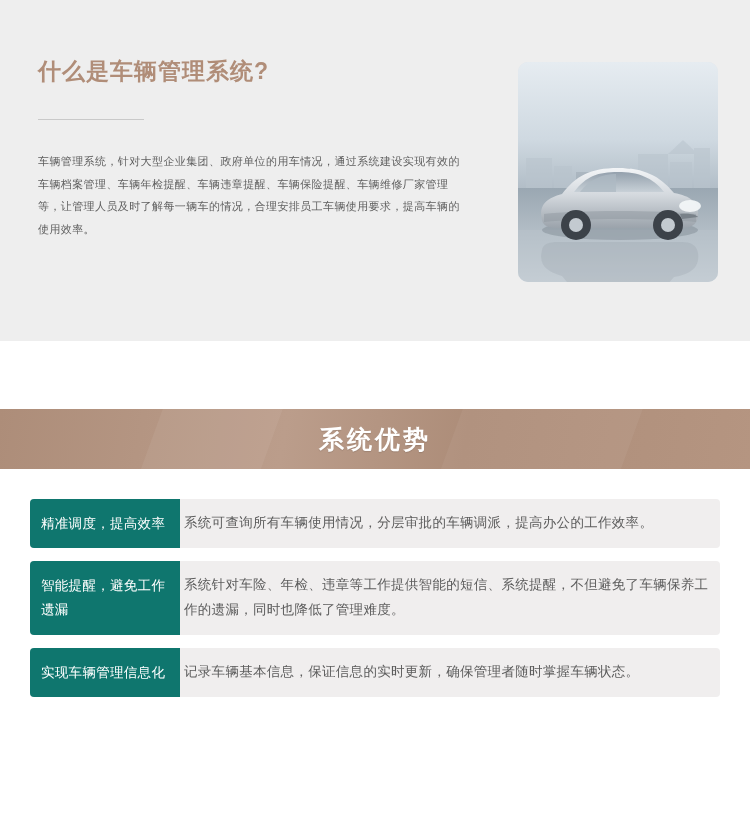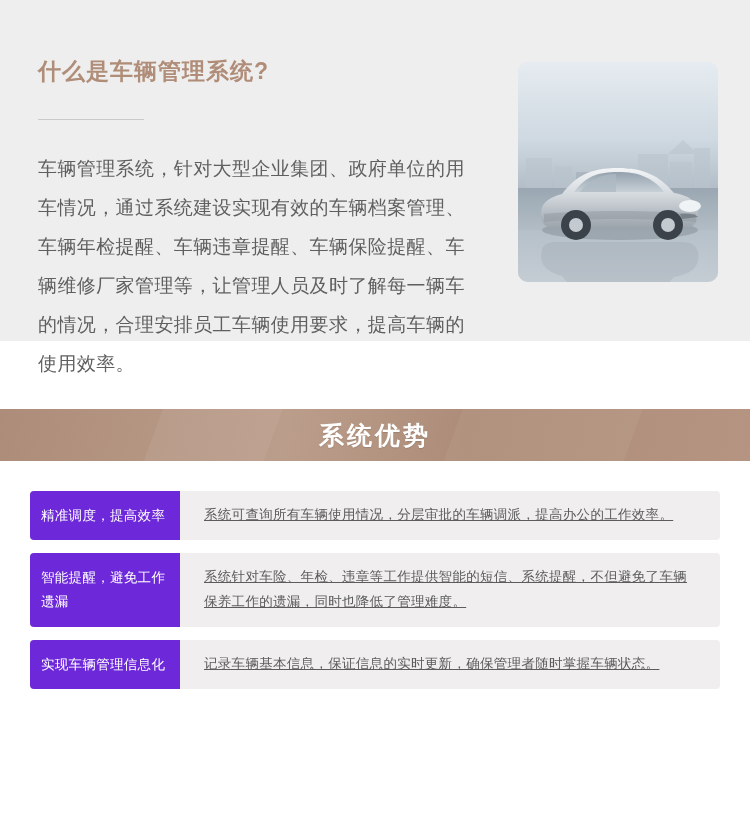--- a/index.html
+++ b/index.html
@@ -36,21 +36,21 @@
     margin: 0 0 32px 0;
   }
   .intro-divider {
     width: 106px;
     height: 1px;
     background: #c9c9c9;
     margin-bottom: 30px;
   }
   .intro-body {
     color: #5f5f5f;
-    font-size: 19px;
+    font-size: 11px;
     line-height: 2.05;
     letter-spacing: 0.4px;
     margin: 0;
   }
 
   .intro-image-wrap {
     width: 200px;
     height: 220px;
     margin-top: 20px;
     border-radius: 10px;
@@ -60,21 +60,21 @@
     background: #dfe5ea;
   }
   .intro-image-wrap svg {
     display: block;
     width: 100%;
     height: 100%;
   }
 
   
   .advantage-banner {
-    height: 52px;
+    height: 60px;
     background: linear-gradient(100deg, #ad8d79 0%, #bb9d8b 38%, #ad8d79 62%, #b59581 100%);
     display: flex;
     align-items: center;
     justify-content: center;
     position: relative;
     overflow: hidden;
   }
   .advantage-banner:before {
     content: "";
     position: absolute;
@@ -113,41 +113,40 @@
     display: flex;
     align-items: stretch;
     margin-bottom: 13px;
     background: #f0eeee;
     border-radius: 4px;
     overflow: hidden;
   }
   .feature-label {
     width: 150px;
     flex: none;
-    background: #6d28d9;
+    background: #0f766e;
     color: #ffffff;
     font-size: 13.5px;
     line-height: 1.75;
     padding: 0 11px;
     box-sizing: border-box;
     display: flex;
     align-items: center;
     letter-spacing: 0.3px;
   }
   .feature-text {
     flex: 1;
     color: #5c5c5c;
     font-size: 13.5px;
     line-height: 1.85;
-    padding: 12px 24px;
+    padding: 12px 4px;
     box-sizing: border-box;
     display: flex;
     align-items: center;
     letter-spacing: 0.3px;
-    text-decoration: underline;
   }
 </style>
 </head>
 <body>
 
 <section class="intro-section">
   <div class="intro-left">
     <h1 class="intro-title">什么是车辆管理系统?</h1>
     <div class="intro-divider"></div>
     <p class="intro-body">车辆管理系统，针对大型企业集团、政府单位的用车情况，通过系统建设实现有效的车辆档案管理、车辆年检提醒、车辆违章提醒、车辆保险提醒、车辆维修厂家管理等，让管理人员及时了解每一辆车的情况，合理安排员工车辆使用要求，提高车辆的使用效率。</p>

